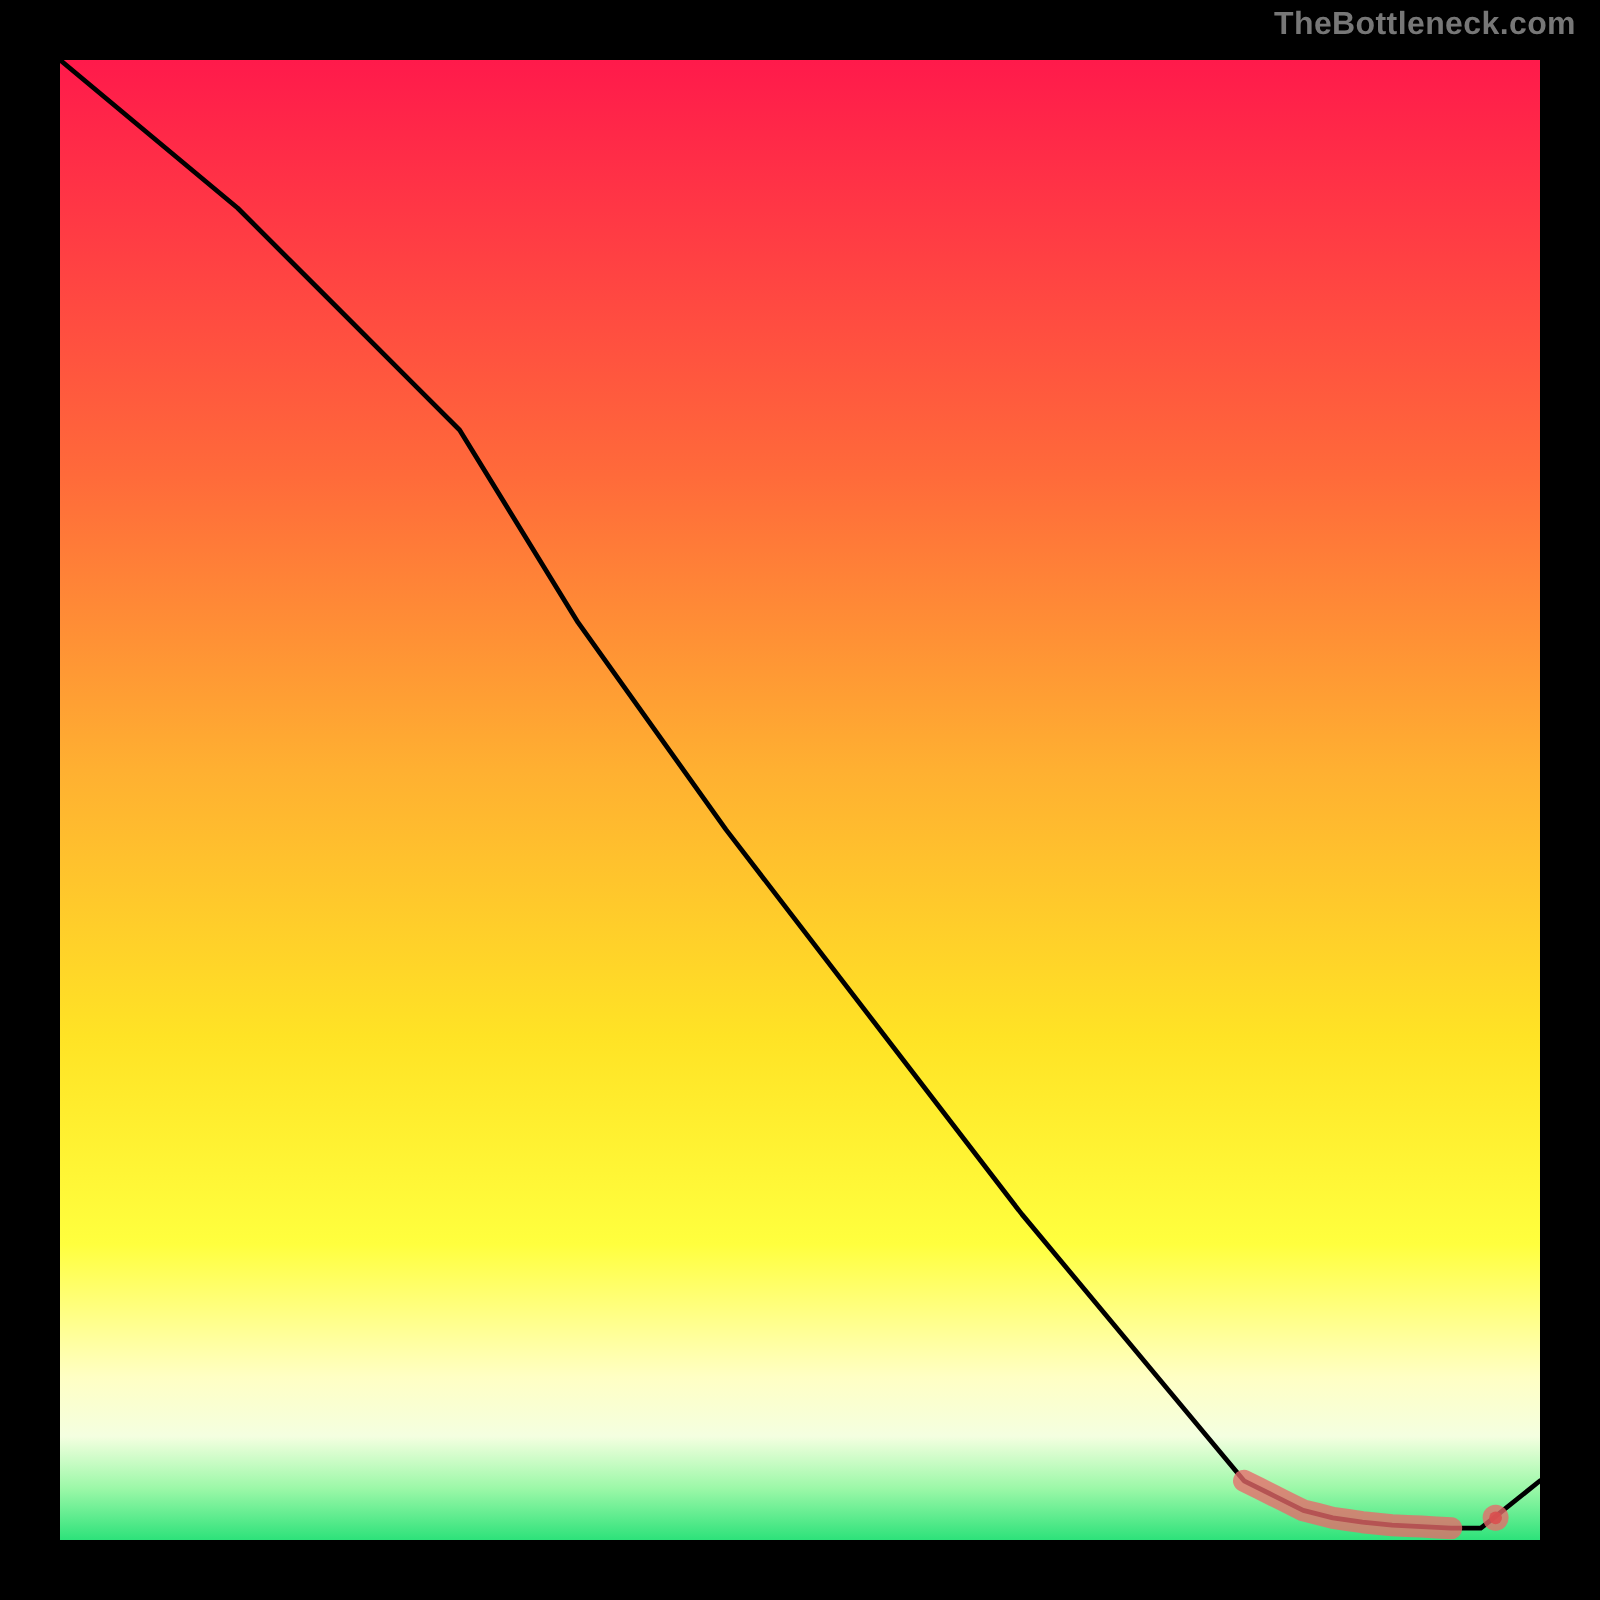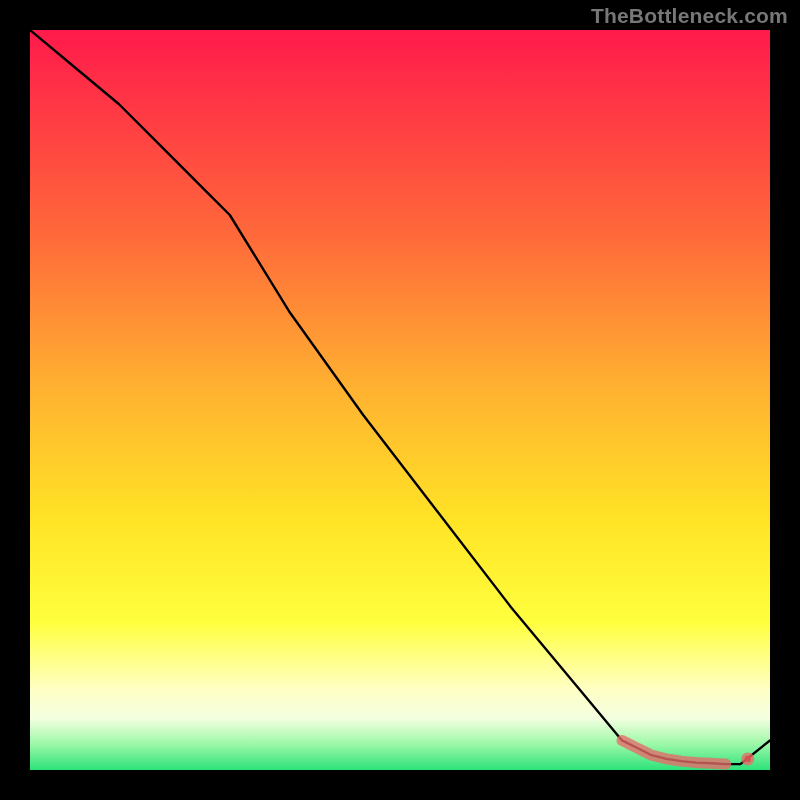--- a/index.html
+++ b/index.html
@@ -15,21 +15,21 @@
     position: relative;
     width: 800px;
     height: 800px;
     background: #000;
   }
   .attribution {
     position: absolute;
     top: 4px;
     right: 12px;
     color: #777;
-    font-size: 21px;
+    font-size: 16px;
     font-weight: 600;
     letter-spacing: 0.2px;
     user-select: none;
   }
   .plot {
     position: absolute;
     left: 30px;
     top: 30px;
     width: 740px;
     height: 740px;

